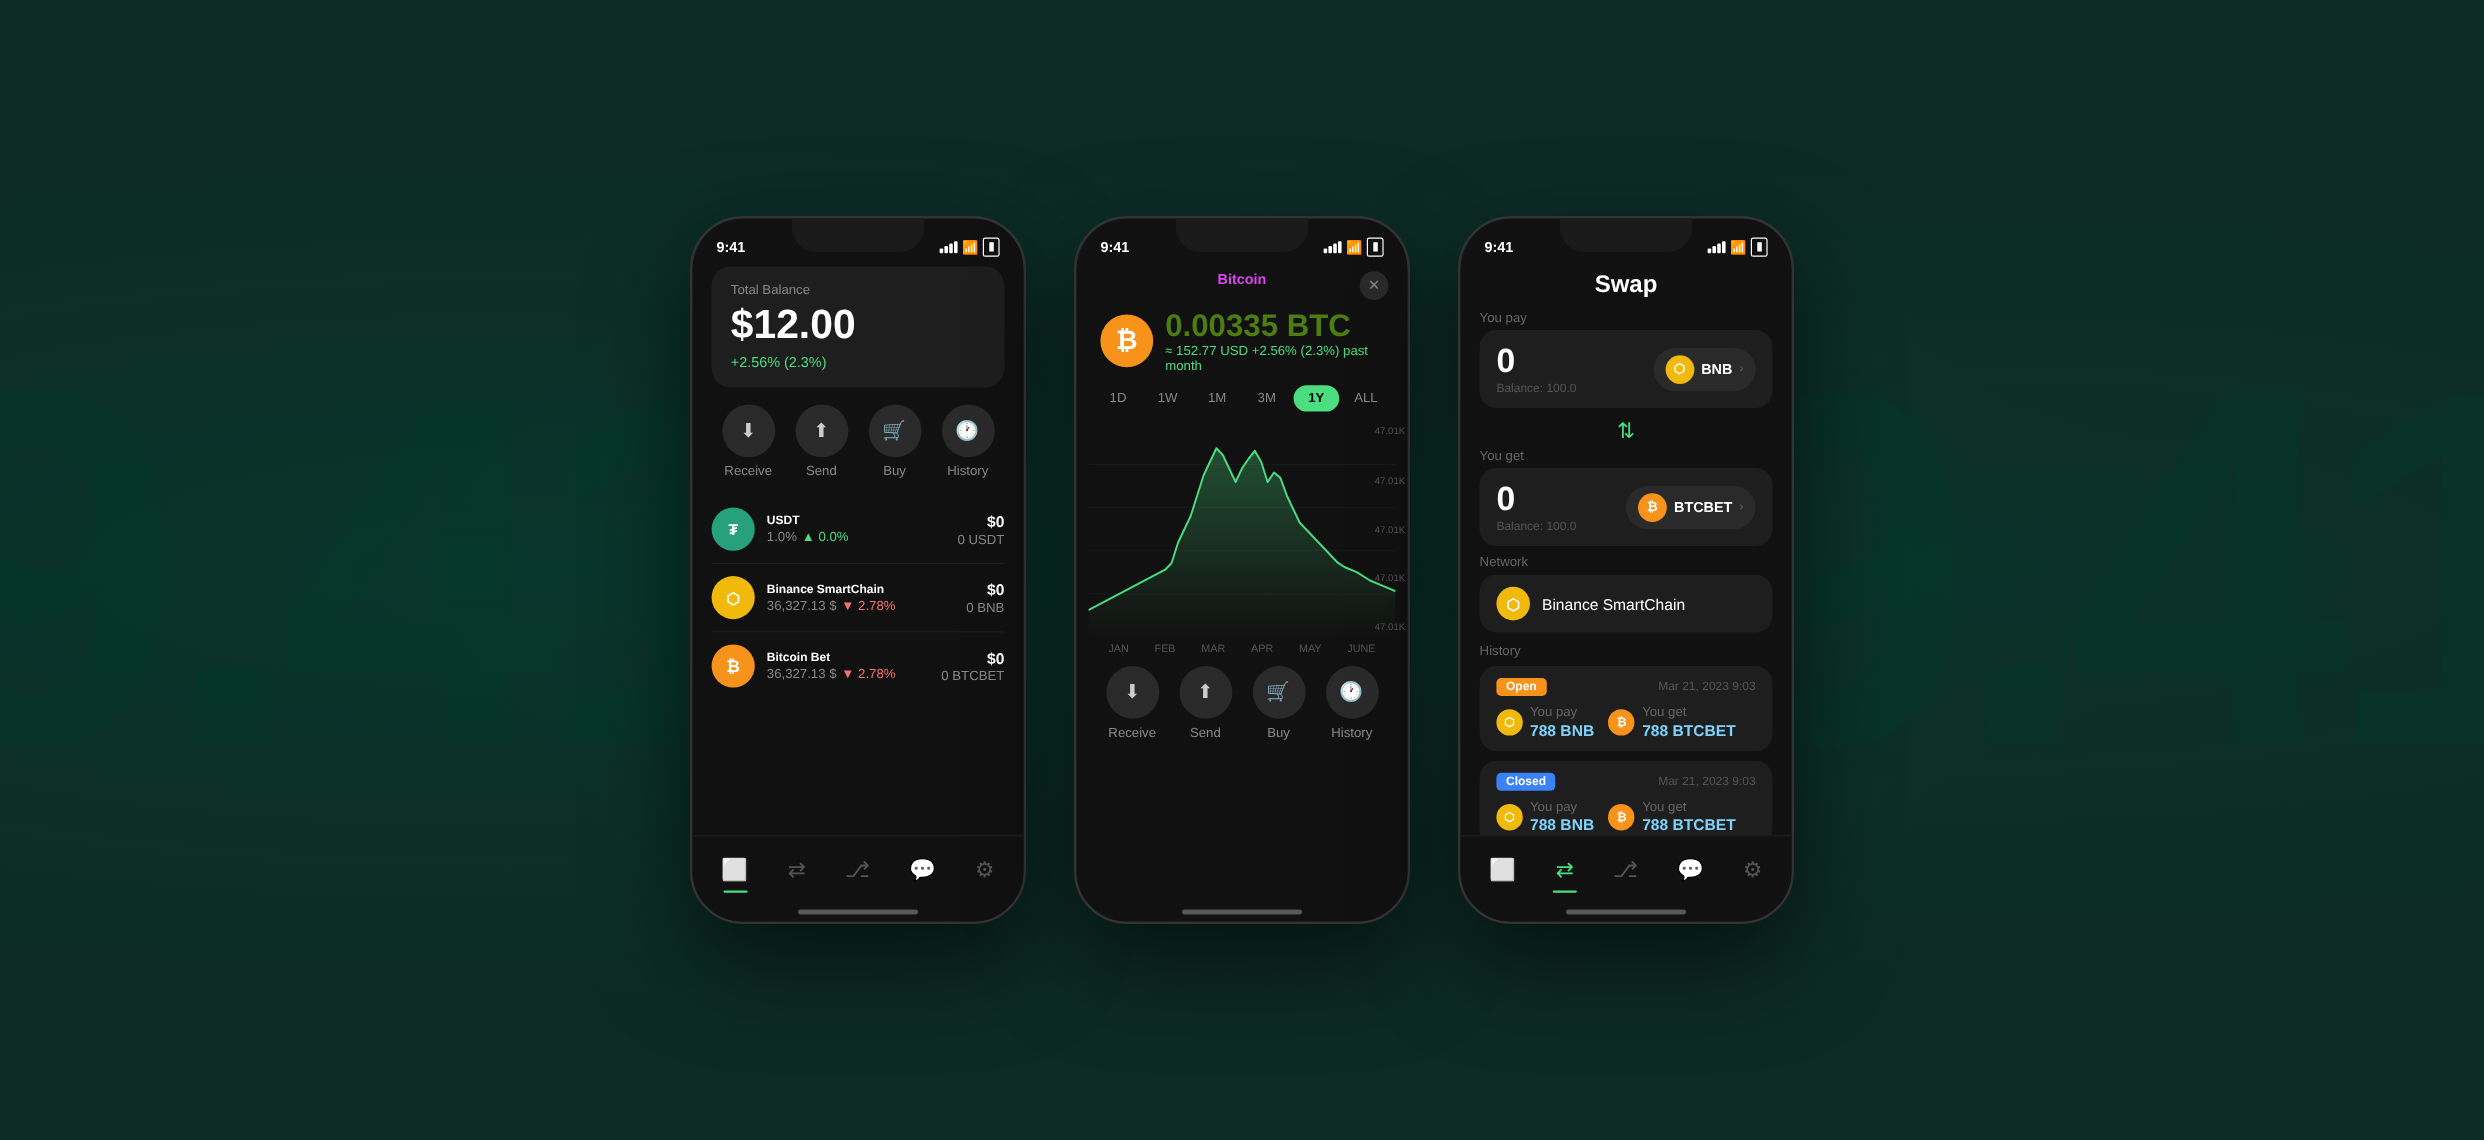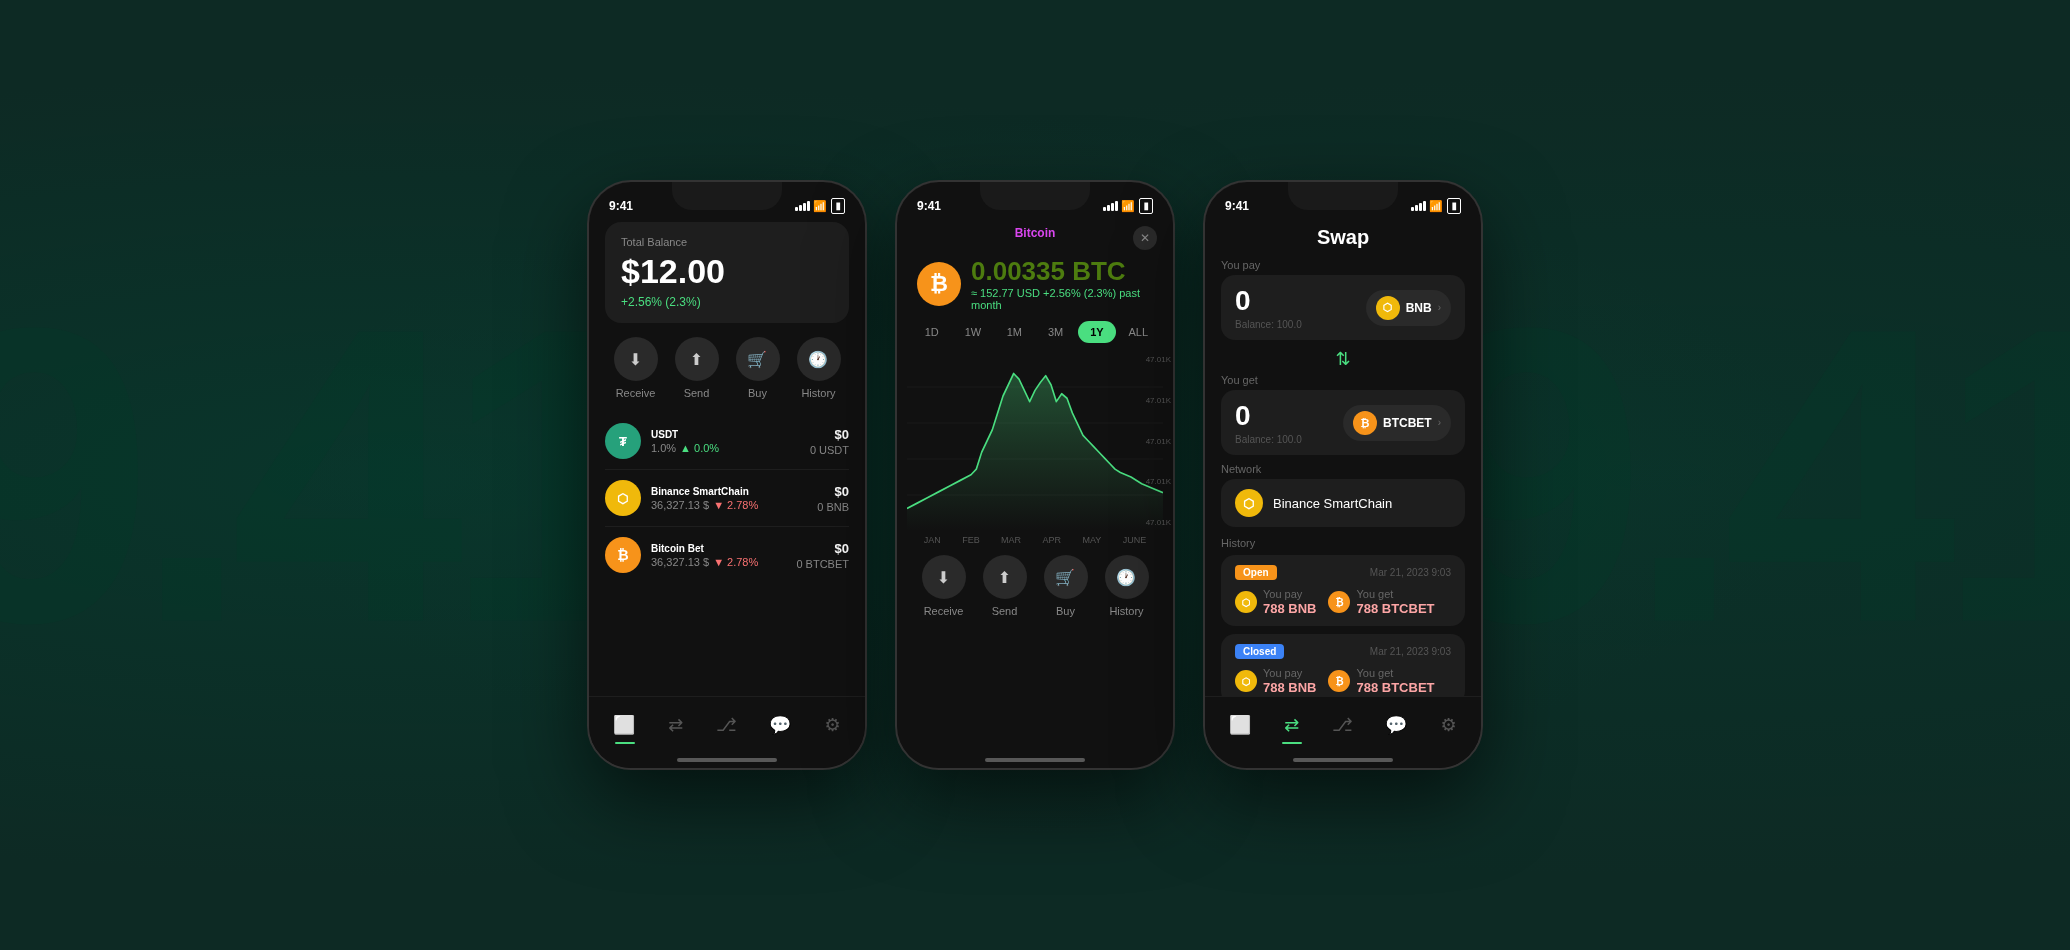--- a/index.html
+++ b/index.html
@@ -30,21 +30,21 @@
       color: rgba(0,60,40,0.25);
       user-select: none;
       pointer-events: none;
       letter-spacing: -20px;
     }
     .bg-text-left { left: -80px; top: 50%; transform: translateY(-50%); }
     .bg-text-right { right: -80px; top: 50%; transform: translateY(-50%); }
 
     .phones-container {
       display: flex;
-      gap: 28px;
+      gap: 40px;
       align-items: center;
       position: relative;
       z-index: 1;
     }
 
     
     .phone {
       width: 280px;
       height: 590px;
       background: #1a1a1a;
@@ -523,21 +523,21 @@
       font-size: 11px;
     }
     .history-token-label {
       font-size: 11px;
       color: #666;
       margin-bottom: 1px;
     }
     .history-token-amount {
       font-size: 13px;
       font-weight: 600;
-      color: #fca5a5;
+      color: #7dd3fc;
     }
 
     
     .bnb-bg { background: #f0b90b; }
     
     .btc-bg { background: #f7931a; }
     
     .usdt-bg { background: #26a17b; }
   </style>
 </head>

